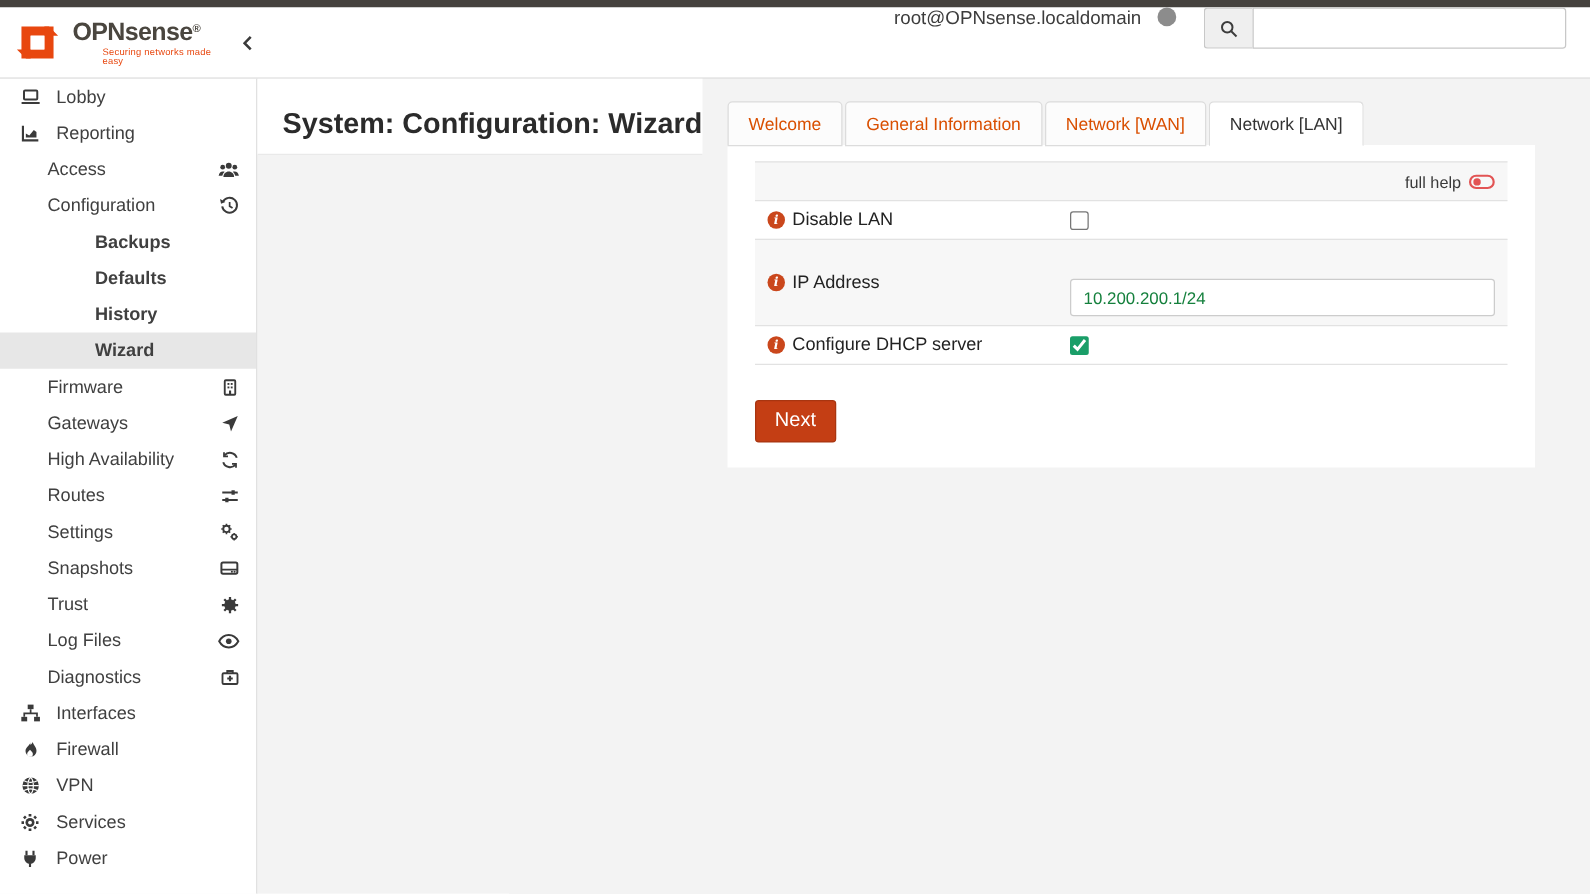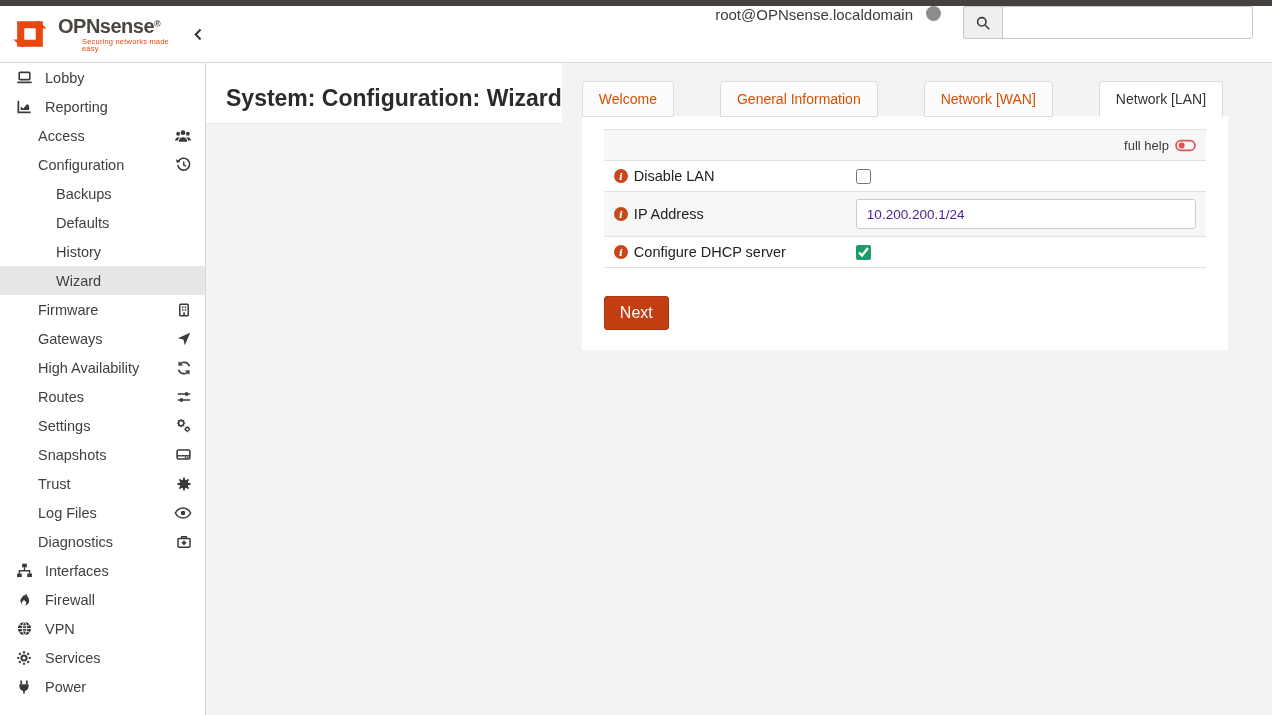--- a/index.html
+++ b/index.html
@@ -26,51 +26,51 @@
                   border-radius:3px 0 0 3px; display:flex; align-items:center; justify-content:center; color:#3c3c3c; }
   .search-input { flex:1; border:1px solid #c8c8c8; border-radius:0 3px 3px 0; outline:none;
                   padding:0 10px; font-size:14px; font-family:"Liberation Sans",sans-serif; }
   
   .app { display:flex; height:652px; }
   .sidebar { width:206px; flex:0 0 206px; background:#fff; border-right:1px solid #d8d8d8; overflow:hidden; }
   .nav-item { height:29px; display:flex; align-items:center; font-size:14.5px; color:#404040;
               cursor:pointer; position:relative; }
   .nav-item.lvl1 { padding-left:16px; }
   .nav-item.lvl2 { padding-left:38px; }
-  .nav-item.lvl3 { padding-left:56px; }
+  .nav-item.lvl3 { padding-left:76px;font-weight:bold; }
   .nav-item.subtle { background:#f6f6f6; }
   .nav-item.active { background:#e7e7e7; }
   .nav-icon { display:flex; align-items:center; color:#3a3a3a; }
   .lvl1 .nav-icon { width:20px; margin-right:9px; }
   .nav-icon.right { position:absolute; right:13px; }
   
   .main { flex:1; background:#f3f3f3; display:flex; flex-direction:row; }
   .title-band { background:#fff; height:61px; padding:22px 0 0 20px; border-bottom:1px solid #e9e9e9; }
   .page-title { margin:0; font-size:23px; font-weight:700; color:#2b2b2b; }
   .content { padding:18px 19px 0 20px; }
-  .tabs { display:flex;gap:44px; }
+  .tabs { display:flex; }
   .tab { padding:9px 16px; font-size:14px; color:#d94f00; background:#fcfcfc;
          border:1px solid #dcdcdc; border-radius:4px 4px 0 0; margin-right:2px;
          margin-bottom:-1px; cursor:pointer; position:relative; z-index:1; }
   .tab.active { background:#fff; color:#333; border-bottom-color:#fff; z-index:2; }
   .panel { background:#fff; padding:13px 22px 20px; min-height:196px; position:relative; z-index:0; }
   .form-table { border-bottom:1px solid #e2e2e2; }
   .form-row { display:flex; align-items:center; border-top:1px solid #e2e2e2; padding:7px 10px; min-height:31px; }
   .form-row.striped { background:#f7f7f7; }
   .help-row { justify-content:flex-end; gap:6px; padding:6px 10px; }
   .help-label { font-size:13px; color:#3a3a3a; }
   .label-col { width:242px; flex:0 0 242px; display:flex; align-items:center; gap:6px;
                font-size:14.5px; color:#222; }
   .control-col { flex:1; display:flex; align-items:center; }
   .info-icon { width:14px; height:14px; border-radius:50%; background:#ca471c; color:#fff;
                font-family:"DejaVu Serif",serif; font-style:italic; font-weight:700; font-size:10px;
                display:inline-flex; align-items:center; justify-content:center; flex:0 0 14px; }
   .ip-input { width:340px; height:30px; border:1px solid #ccc; border-radius:3px;
-              padding:0 10px; font-size:13.5px; color:#4c1d95; outline:none;
-              font-family:"Liberation Sans",sans-serif; }
+              padding:0 10px; font-size:13.5px; color:#15803d; outline:none;
+              font-family:"Liberation Sans",sans-serif;margin-top:24px; }
   input[type="checkbox"] { width:15px; height:15px; margin:0; accent-color:#1a9e68; }
   .next-btn { margin-top:28px; background:#c43e14; color:#fff; border:1px solid #a83510;
               border-radius:3px; padding:7px 15px; font-size:16px; cursor:pointer;
               font-family:"Liberation Sans",sans-serif; }
   .toggle-icon { display:flex; align-items:center; cursor:pointer; }
   svg { display:block; }
 </style>
 </head>
 <body>
 

